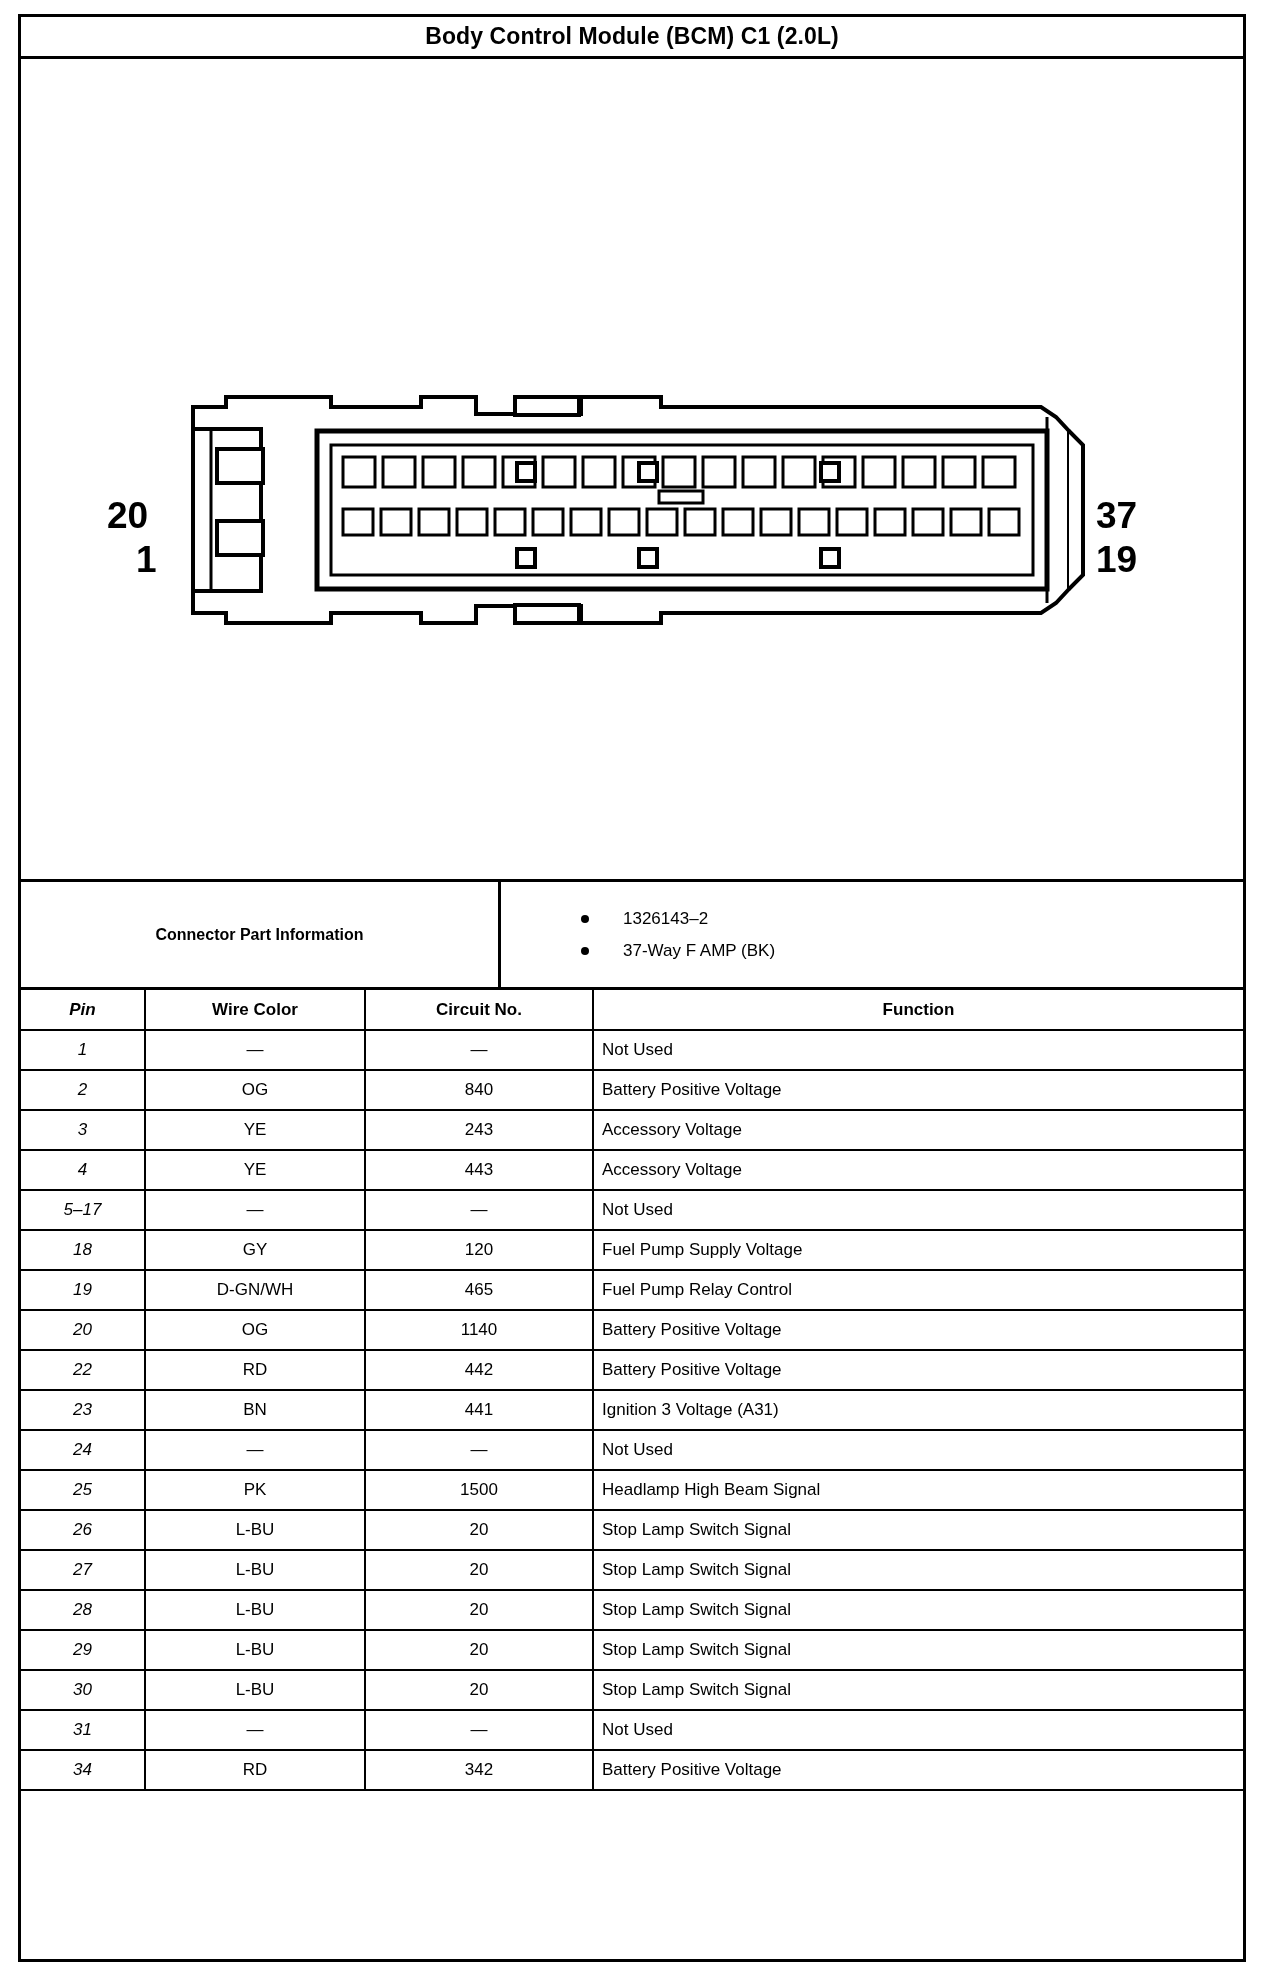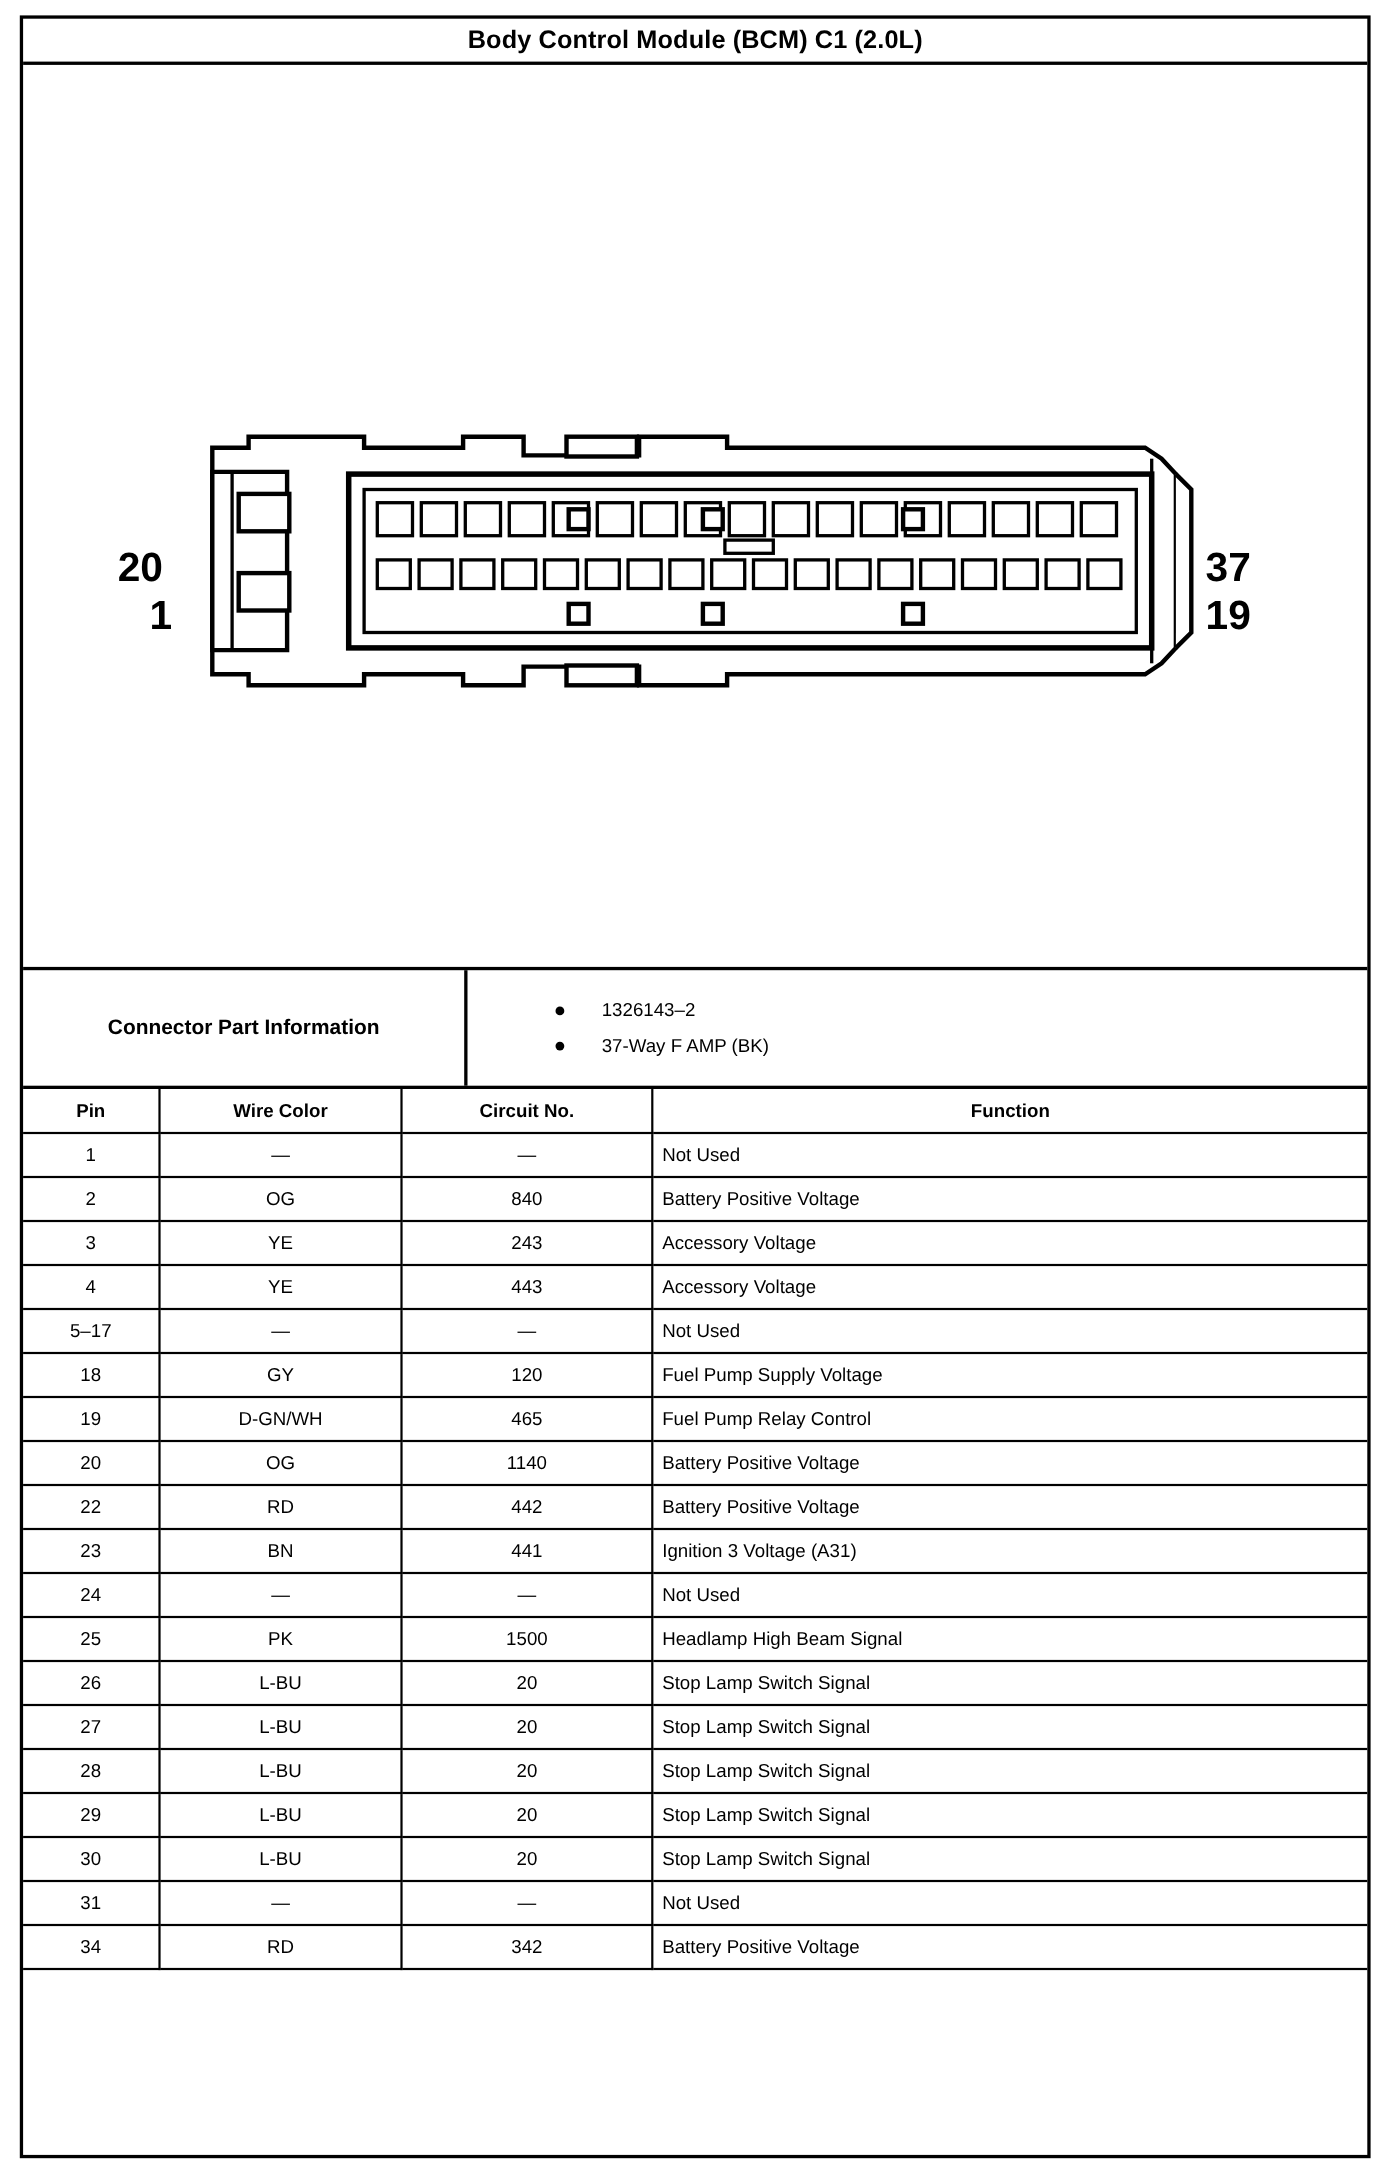--- a/index.html
+++ b/index.html
@@ -62,26 +62,26 @@
   .lbl-right-top { left: 1075px; top: 436px; }
   .lbl-right-bot { left: 1075px; top: 480px; }
 
   
   .part-info {
     display: flex;
     border-bottom: 3px solid #000;
     height: 108px;
   }
   .part-info-label {
-    width: 404px;
+    width: 480px;
     border-right: 3px solid #000;
     display: flex;
     align-items: center;
     justify-content: center;
-    font-size: 19px;
+    font-size: 16px;
     font-weight: bold;
   }
   .part-info-values {
     flex: 1;
     display: flex;
     flex-direction: column;
     justify-content: center;
     padding-left: 80px;
     gap: 12px;
   }
@@ -118,21 +118,21 @@
   }
   table.pins td.c-pin { text-align: center; }
   table.pins td.c-color { text-align: center; }
   table.pins td.c-circuit { text-align: center; }
   table.pins td.c-func { text-align: left; padding-left: 8px; }
   col.w-pin { width: 124px; }
   col.w-color { width: 220px; }
   col.w-circuit { width: 228px; }
   col.w-func { width: auto; }
   table.pins tr:first-child th { border-top: none; }
-  table.pins th:first-child, table.pins td:first-child { border-left: none; }
+  table.pins th:first-child, table.pins td:first-child { border-left: none; font-style: italic; }
   table.pins th:last-child, table.pins td:last-child { border-right: none; }
 </style>
 </head>
 <body>
 
 <div class="page">
   <div class="sheet">
 
     <div class="title-bar">
       <span>Body Control Module (BCM) C1 (2.0L)</span>

